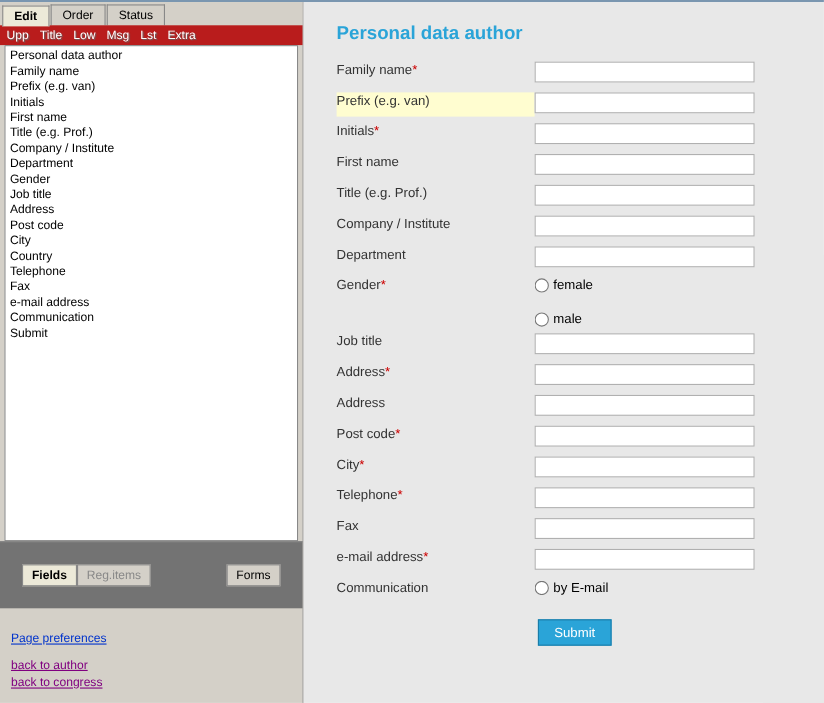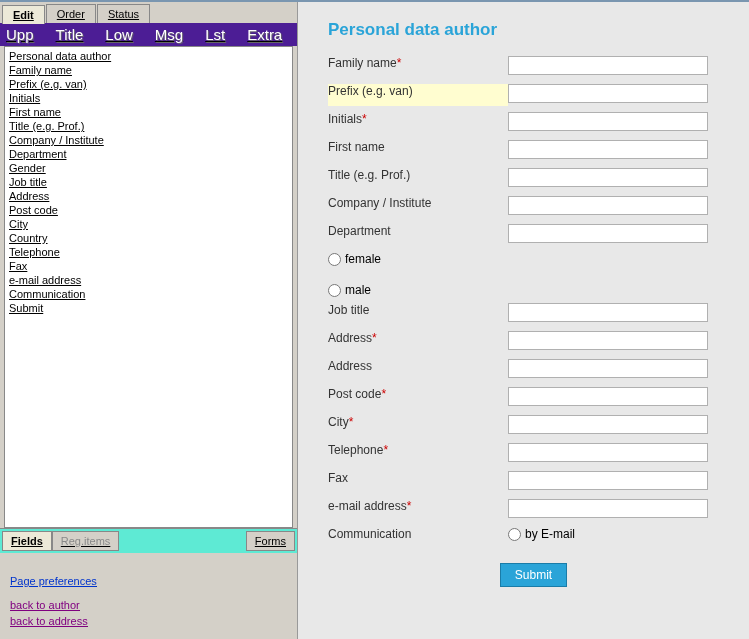--- a/index.html
+++ b/index.html
@@ -1,32 +1,32 @@
 <!DOCTYPE html>
 <html><head>
 <meta charset="utf-8">
 <style>
 * { box-sizing: border-box; margin: 0; padding: 0; }
 body { font-family: Arial, sans-serif; font-size: 11px; background: #fff; }
 
 .container { display: flex; width: 749px; height: 639px; border-top: 2px solid #7a96b0; }
 
-.sidebar { width: 298px; background: #d4d0c8; border-right: 1px solid #999; display: flex; flex-direction: column; text-decoration: underline; }
+.sidebar { width: 276px; background: #d4d0c8; border-right: 1px solid #999; display: flex; flex-direction: column; }
 
 .tabs { display: flex; padding: 2px 0 0 2px; background: #d4d0c8; }
 .tab { padding: 3px 10px; border: 1px solid #888; background: #d4d0c8; font-size: 11px; cursor: pointer; margin-right: 1px; border-bottom: none; }
 .tab.active { background: #ece9d8; font-weight: bold; position: relative; top: 1px; }
 
-.toolbar { display: flex; gap: 22px; padding: 3px 6px; background: #4c1d95; font-size: 15px; color: #fff; text-shadow: 1px 1px 1px #666; }
+.toolbar { display: flex; gap: 10px; padding: 3px 6px; background: #b91c1c; font-size: 11px; color: #fff; text-shadow: 1px 1px 1px #666; }
 .toolbar span { cursor: pointer; }
 
 .listbox { flex: 1; background: #fff; border: 1px solid #888; margin: 0 4px; overflow-y: auto; padding: 2px 4px; font-size: 11px; line-height: 14px; }
 .listbox div { white-space: nowrap; cursor: pointer; }
 
-.bottom-tabs { display: flex; padding: 2px; background: #5eead4; border-top: 1px solid #888; }
+.bottom-tabs { display: flex; padding: 20px; background: #737373; border-top: 1px solid #888; }
 .btab { padding: 3px 8px; border: 1px solid #888; background: #d4d0c8; font-size: 11px; cursor: pointer; }
 .btab.active { background: #ece9d8; font-weight: bold; }
 .btab:nth-child(2) { color: #888; }
 .btab.right { margin-left: auto; }
 
 .links { padding: 10px; font-size: 11px; line-height: 16px; }
 .links a { color: #800080; text-decoration: underline; display: block; cursor: pointer; }
 .links a.blue { color: #0033cc; margin-bottom: 8px; margin-top: 10px; }
 
 .main { flex: 1; background: #e8e8e8; padding: 18px 10px 10px 30px; overflow-y: auto; }
@@ -85,21 +85,21 @@
         <div>Submit</div>
       </div>
     <div class="bottom-tabs">
       <div class="btab active">Fields</div>
       <div class="btab">Reg.items</div>
       <div class="btab right">Forms</div>
     </div>
     <div class="links">
       <a class="blue">Page preferences</a>
       <a>back to author</a>
-      <a>back to address</a>
+      <a>back to congress</a>
     </div>
   </div>
 
   <div class="main">
     <div class="form-title">Personal data author</div>
     <div id="form-body">
         <div class="form-row">
           <div class="form-label">Family name<span class="req">*</span></div>
           <div class="form-input"><input type="text" style=""></div>
         </div>
@@ -121,20 +121,21 @@
         </div>
         <div class="form-row">
           <div class="form-label">Company / Institute</div>
           <div class="form-input"><input type="text" style=""></div>
         </div>
         <div class="form-row">
           <div class="form-label">Department</div>
           <div class="form-input"><input type="text" style=""></div>
         </div>
         <div class="form-row">
+          <div class="form-label">Gender<span class="req">*</span></div>
           <div class="form-input">
             <div class="radio-group">
               <label>
                 <input type="radio" name="gender" style="">
                 <span>female</span>
               </label>
               <label>
                 <input type="radio" name="gender" style="">
                 <span>male</span>
               </label>

